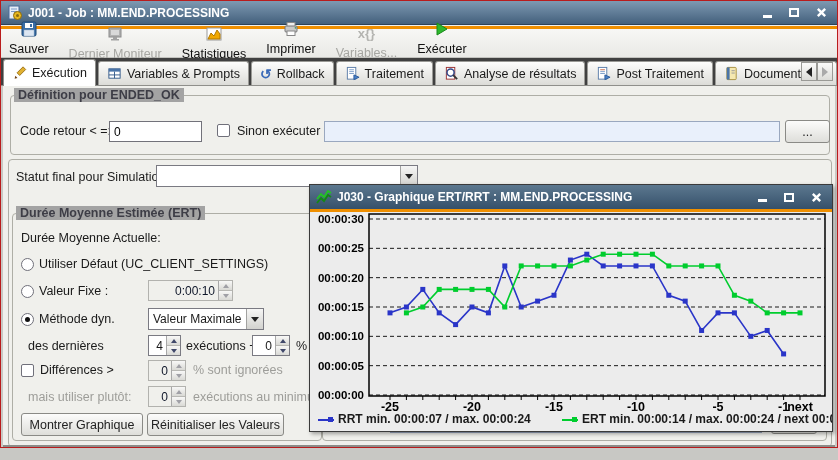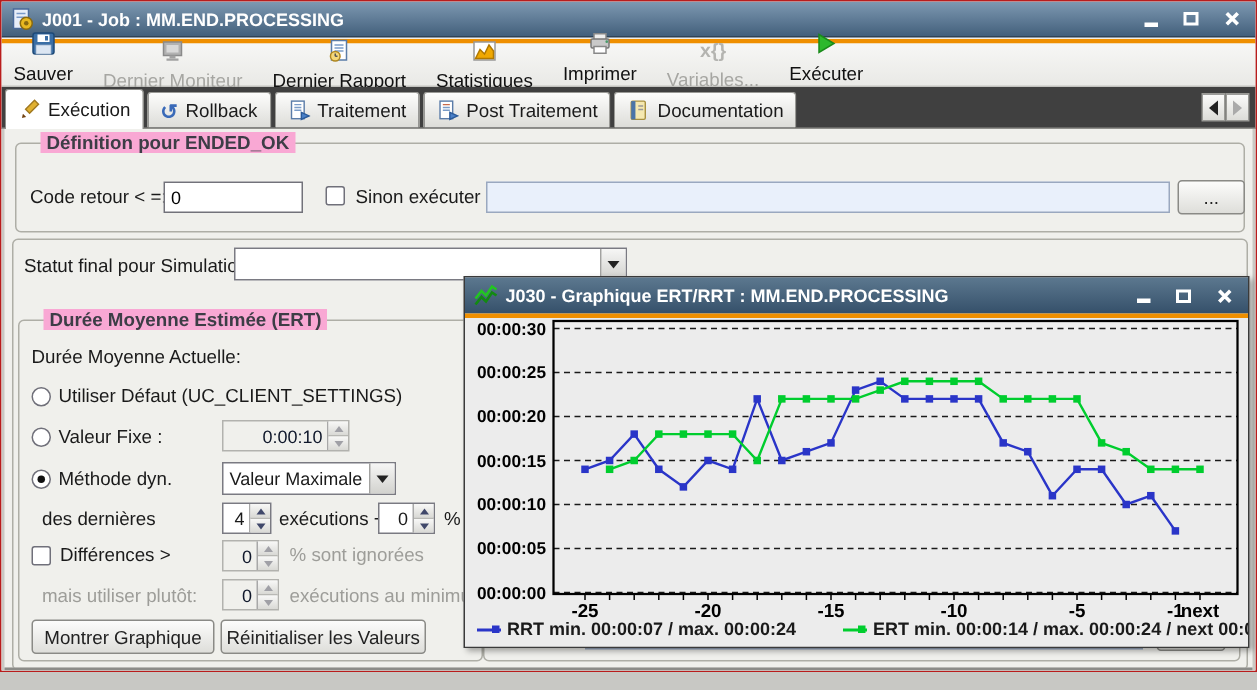--- a/index.html
+++ b/index.html
@@ -47,21 +47,21 @@
   .tab-scrollers { position:absolute; right:4px; bottom:4px; display:flex; }
   .scrollbtn { width:16px; height:19px; background:linear-gradient(#fbfbfa,#dcdcd8);
                border:1px solid #9a9a96; display:flex; align-items:center; justify-content:center; }
   .tri-left  { width:0;height:0;border-top:5px solid transparent;border-bottom:5px solid transparent;border-right:6px solid #222; }
   .tri-right { width:0;height:0;border-top:5px solid transparent;border-bottom:5px solid transparent;border-left:6px solid #aaa; }
 
   
   .content { position:absolute; left:0; top:85px; width:100%; height:367px;
              background:#f0f0ec; border-left:2px solid #c9c9c4; border-right:2px solid #c9c9c4; }
   .grp { position:absolute; border:1px solid #aeaea6; border-radius:4px; }
-  .grp-title { position:absolute; top:-8px; left:16px; background:#f9a8d4; padding:0 4px;
+  .grp-title { position:absolute; top:-8px; left:3px; background:#a3a3a3; padding:0 4px;
                font-weight:bold; color:#3d3d46; font-size:12.5px; white-space:nowrap; }
   .lbl { position:absolute; white-space:nowrap; font-size:12.5px; }
   .lbl.dis { color:#9d9d99; }
   .field { position:absolute; border:1px solid #72727a; background:#fff; font-size:12px;
            padding:2px 4px; font-family:"Liberation Sans",sans-serif; }
   .field.blue { background:#e9f0fb; border-color:#9aa8bf; }
   .check { position:absolute; width:13px; height:13px; border:1px solid #70707a; background:#fff; border-radius:2px; }
   .radio { position:absolute; width:13px; height:13px; border:1px solid #70707a; background:#fff; border-radius:50%; }
   .radio.sel::after { content:""; position:absolute; left:3px; top:3px; width:5px; height:5px;
                       border-radius:50%; background:#111; }
@@ -148,32 +148,20 @@
       <svg width="16" height="16" viewBox="0 0 16 16">
         <rect x="2" y="2" width="12" height="9" fill="#b2b2b2" stroke="#8a8a8a"></rect>
         <rect x="4" y="4" width="8" height="5" fill="#d9d9d9"></rect>
         <rect x="6" y="11" width="4" height="2" fill="#a2a2a2"></rect>
           <rect x="4" y="13" width="8" height="1.5" fill="#a2a2a2"></rect>
       </svg>
       <span>Dernier Moniteur</span>
     </div>
     <div class="tbtn">
       <svg width="16" height="16" viewBox="0 0 16 16">
-        <rect x="3" y="1" width="10" height="13" fill="#fff" stroke="#5a7ca8"></rect>
-        <line x1="5" y1="4" x2="11" y2="4" stroke="#7a9cc8"></line>
-          <line x1="5" y1="6" x2="11" y2="6" stroke="#7a9cc8"></line>
-          <line x1="5" y1="8" x2="11" y2="8" stroke="#7a9cc8"></line>
-        <circle cx="5.5" cy="11.5" r="3.2" fill="#f5d87a" stroke="#b08820"></circle>
-        <line x1="5.5" y1="11.5" x2="5.5" y2="9.7" stroke="#555"></line>
-          <line x1="5.5" y1="11.5" x2="7" y2="11.5" stroke="#555"></line>
-      </svg>
-      <span>Dernier Rapport</span>
-    </div>
-    <div class="tbtn">
-      <svg width="16" height="16" viewBox="0 0 16 16">
         <rect x="1" y="2" width="14" height="12" fill="#fff" stroke="#999"></rect>
         <polygon points="2,13 5,7 8,10 11,4 14,8 14,13" fill="#f0a800" stroke="#b07800"></polygon>
       </svg>
       <span>Statistiques</span>
     </div>
     <div class="tbtn">
       <svg width="16" height="16" viewBox="0 0 16 16">
         <rect x="4" y="1.5" width="8" height="4" fill="#eee" stroke="#888"></rect>
         <rect x="2" y="5" width="12" height="6" rx="1" fill="#c9c9c9" stroke="#777"></rect>
         <rect x="4" y="10" width="8" height="4.5" fill="#fff" stroke="#888"></rect>
@@ -195,34 +183,51 @@
     </div>
   </div>
 
   <div class="tabbar">
     <div class="tab active">
       <svg width="15" height="15" viewBox="0 0 16 16">
         <rect x="8" y="1" width="4" height="9" transform="rotate(45 10 5.5)" fill="#e0b030" stroke="#a07820"></rect>
         <polygon points="3.5,10.5 5.8,12.8 2.8,13.5" fill="#704010"></polygon>
       </svg>
       <span>Exécution</span>
+    </div>
+    <div class="tab">
+      <svg width="15" height="15" viewBox="0 0 16 16">
+        <rect x="2" y="3" width="12" height="10" fill="#fff" stroke="#335a8a"></rect>
+        <rect x="2" y="3" width="12" height="3" fill="#4a74a8"></rect>
+        <line x1="2" y1="9.5" x2="14" y2="9.5" stroke="#335a8a"></line>
+          <line x1="8" y1="6" x2="8" y2="13" stroke="#335a8a"></line>
+      </svg>
+      <span>Variables &amp; Prompts</span>
     </div>
     <div class="tab">
       <span class="glyph glyph-rollback">↺</span>
       <span>Rollback</span>
     </div>
     <div class="tab">
       <svg width="15" height="15" viewBox="0 0 16 16">
         <rect x="2.5" y="1.5" width="9" height="12.5" fill="#fff" stroke="#5a7ca8"></rect>
         <line x1="4.5" y1="4" x2="9.5" y2="4" stroke="#7a9cc8"></line>
           <line x1="4.5" y1="6" x2="9.5" y2="6" stroke="#7a9cc8"></line>
           <line x1="4.5" y1="8" x2="9.5" y2="8" stroke="#7a9cc8"></line>
         <polygon points="9.5,9.5 15,12 9.5,14.5" fill="#4a80c8" stroke="#2a5a9a"></polygon>
       </svg>
       <span>Traitement</span>
+    </div>
+    <div class="tab">
+      <svg width="15" height="15" viewBox="0 0 16 16">
+        <rect x="2.5" y="1.5" width="9" height="12.5" fill="#fff" stroke="#9a3030"></rect>
+        <circle cx="7" cy="7" r="3.8" fill="none" stroke="#344a8a" stroke-width="1.6"></circle>
+        <line x1="9.8" y1="9.8" x2="14" y2="14" stroke="#333" stroke-width="2"></line>
+      </svg>
+      <span>Analyse de résultats</span>
     </div>
     <div class="tab">
       <svg width="15" height="15" viewBox="0 0 16 16">
         <rect x="2.5" y="1.5" width="9" height="12.5" fill="#fff" stroke="#5a7ca8"></rect>
         <line x1="4.5" y1="4" x2="9.5" y2="4" stroke="#c86a4a"></line>
           <line x1="4.5" y1="6" x2="9.5" y2="6" stroke="#7a9cc8"></line>
           <line x1="4.5" y1="8" x2="9.5" y2="8" stroke="#7a9cc8"></line>
         <polygon points="9.5,9.5 15,12 9.5,14.5" fill="#4a80c8" stroke="#2a5a9a"></polygon>
       </svg>
       <span>Post Traitement</span>

